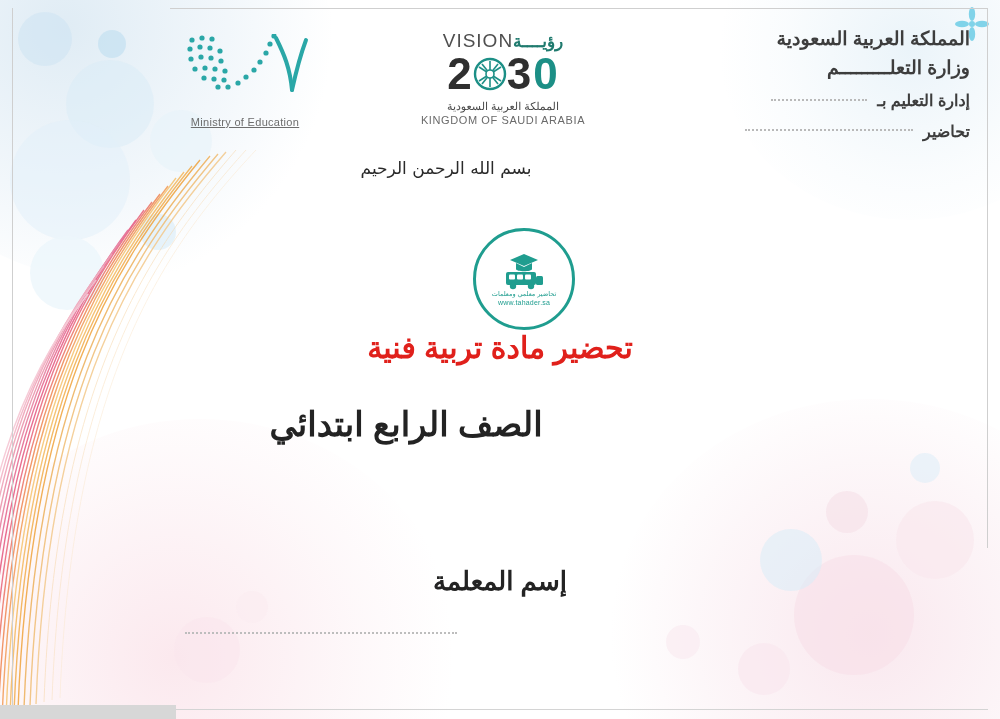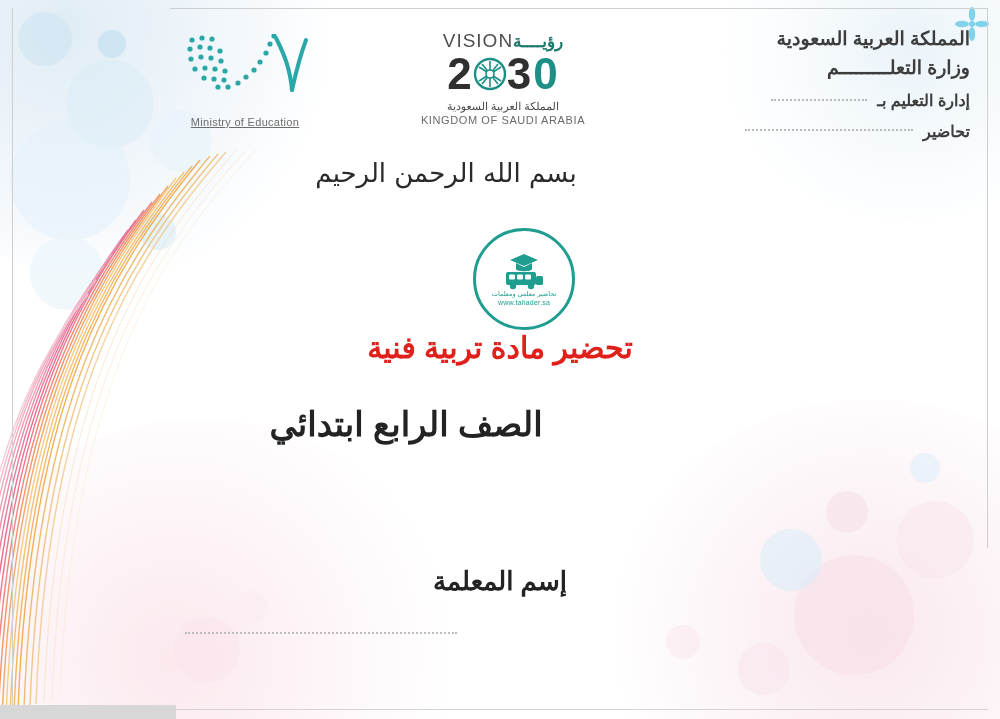--- a/index.html
+++ b/index.html
@@ -213,21 +213,21 @@
   }
 
   
   .basmala {
     position: absolute;
     top: 158px;
     left: 0;
     width: 892px;
     text-align: center;
     font-family: "DejaVu Sans", sans-serif;
-    font-size: 26px;
+    font-size: 17px;
     color: #2a2a2a;
     direction: rtl;
   }
 
   
   .badge {
     position: absolute;
     top: 228px;
     left: 473px;
     width: 96px;

